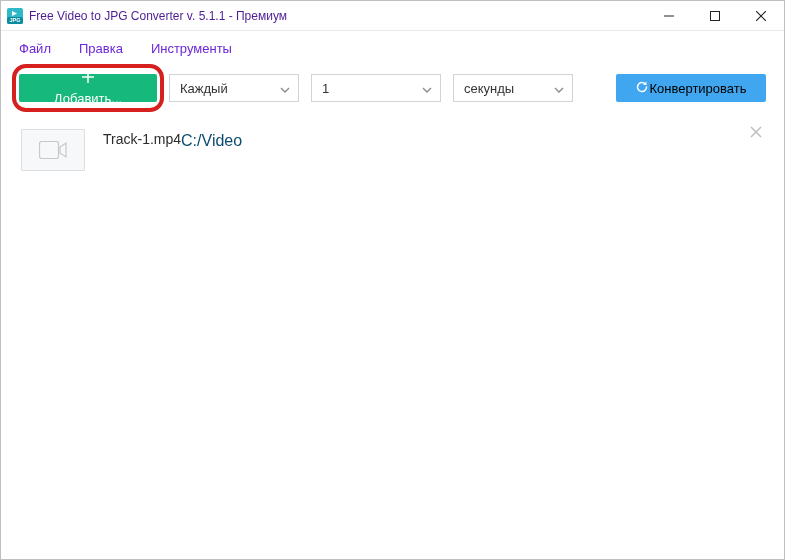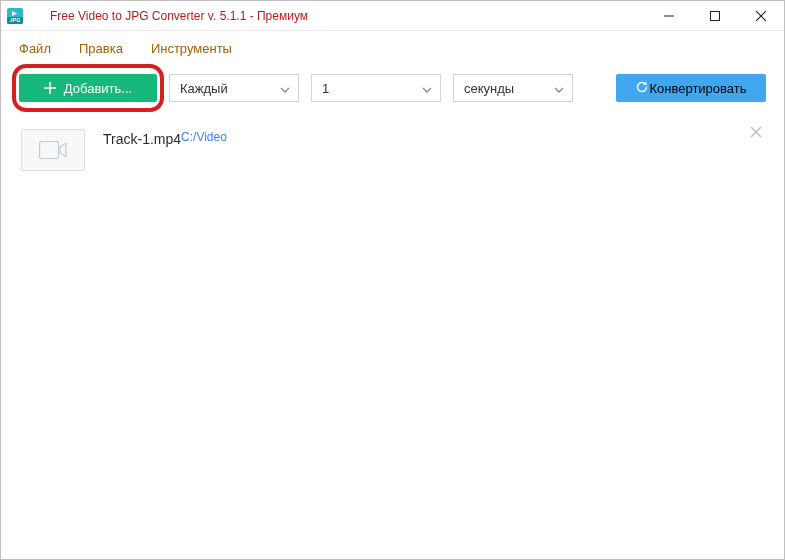--- a/index.html
+++ b/index.html
@@ -2,51 +2,51 @@
 <html><head>
 <meta charset="utf-8">
 <style>
   * { box-sizing: border-box; }
   html,body { margin:0; padding:0; font-family: "Segoe UI", Tahoma, sans-serif; font-size:13px; color:#333; background:#fff; }
   .window { width:785px; height:560px; border:1px solid #bfbfbf; position:relative; background:#fff; }
 
   
   .titlebar { height:30px; display:flex; align-items:center; padding:0 0 0 6px; border-bottom:1px solid #e9e9e9; }
   .titlebar .app-icon { width:16px; height:16px; margin-right:6px; }
-  .titlebar .title { flex:0 0 auto; font-size:12px; color:#b91c1c;margin-left:21px; }
+  .titlebar .title { flex:0 0 auto; font-size:12px; color:#4c1d95; }
   .titlebar .spacer { flex:1 1 auto; }
   .win-btn { width:46px; height:30px; display:flex; align-items:center; justify-content:center; cursor:default; }
 
   
   .menubar { height:34px; display:flex; align-items:center; padding:0 4px; }
-  .menuitem { padding:0 14px; height:34px; display:flex; align-items:center; cursor:default; font-size:13px; color:#a16207; }
+  .menuitem { padding:0 14px; height:34px; display:flex; align-items:center; cursor:default; font-size:13px; color:#6d28d9; }
   .menubar .link { margin-left:auto; padding-right:14px; color:#0066cc; text-decoration:underline; font-size:12px; cursor:pointer; }
 
   
   .toolbar { height:46px; display:flex; align-items:center; padding:6px 18px 6px 18px; gap:12px; }
   .add-wrapper { position:relative; }
   .add-highlight { position:absolute; left:-7px; top:-10px; width:152px; height:48px; border:4px solid #d6201e; border-radius:14px; pointer-events:none; }
   .btn { height:28px; display:flex; align-items:center; justify-content:center; font-size:13px; border-radius:2px; cursor:pointer; }
-  .btn-add { width:138px; background:#17b87b; color:#fff; gap:8px; }
+  .btn-add { width:138px; background:#17b87b; color:#fff; gap:8px;flex-direction:column; }
   .plus { display:inline-flex; width:12px; height:12px; }
   .btn-convert { width:150px; background:#3fa6ef; color:#000000; margin-left:auto; }
 
   .select { height:28px; border:1px solid #cfd4d8; background:#fff; display:flex; align-items:center; padding:0 8px 0 10px; font-size:13px; color:#333; cursor:default; position:relative; }
   .sel-mode  { width:130px; }
   .sel-value { width:130px; }
   .sel-unit  { width:120px; }
   .select .chev { margin-left:auto; color:#888; }
 
   
   .filelist { padding:8px 16px 0 16px; }
   .file-item { display:flex; align-items:flex-start; padding:10px 4px 14px 4px; position:relative; }
   .thumb { width:64px; height:42px; border:1px solid #dcdfe2; background:#f7f8f9; display:flex; align-items:center; justify-content:center; border-radius:1px; }
   .file-text { margin-left:18px; display:flex; line-height:1.45; }
   .file-name { font-size:14px; color:#2b2b2b; }
-  .file-path { font-size:12px; color:#3b82f6; }
+  .file-path { font-size:16px; color:#0c4a6e; }
   .file-remove { position:absolute; right:6px; top:6px; color:#bdbdbd; cursor:pointer; font-size:16px; line-height:1; }
 </style>
 </head>
 <body>
 
 <div class="window">
 
   <div class="titlebar">
     <span class="app-icon">
       <svg width="16" height="16" viewBox="0 0 16 16">

